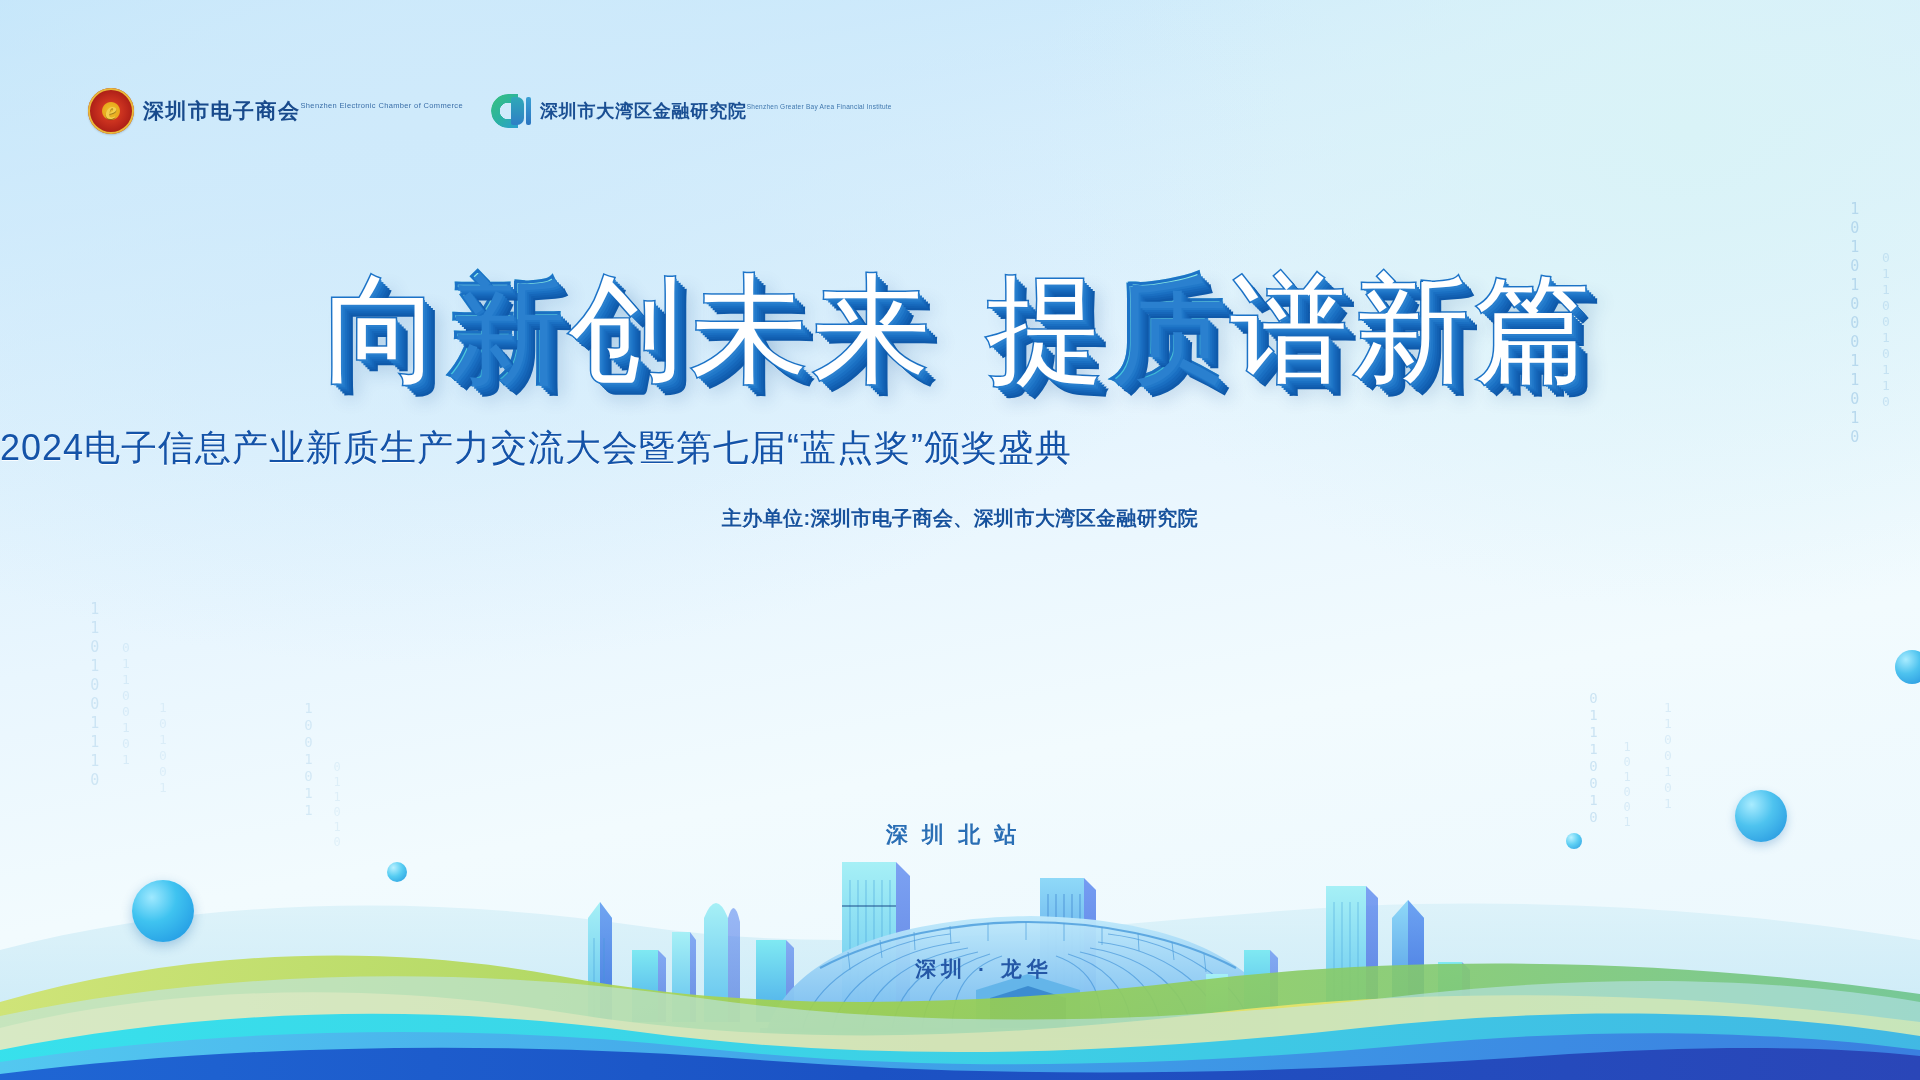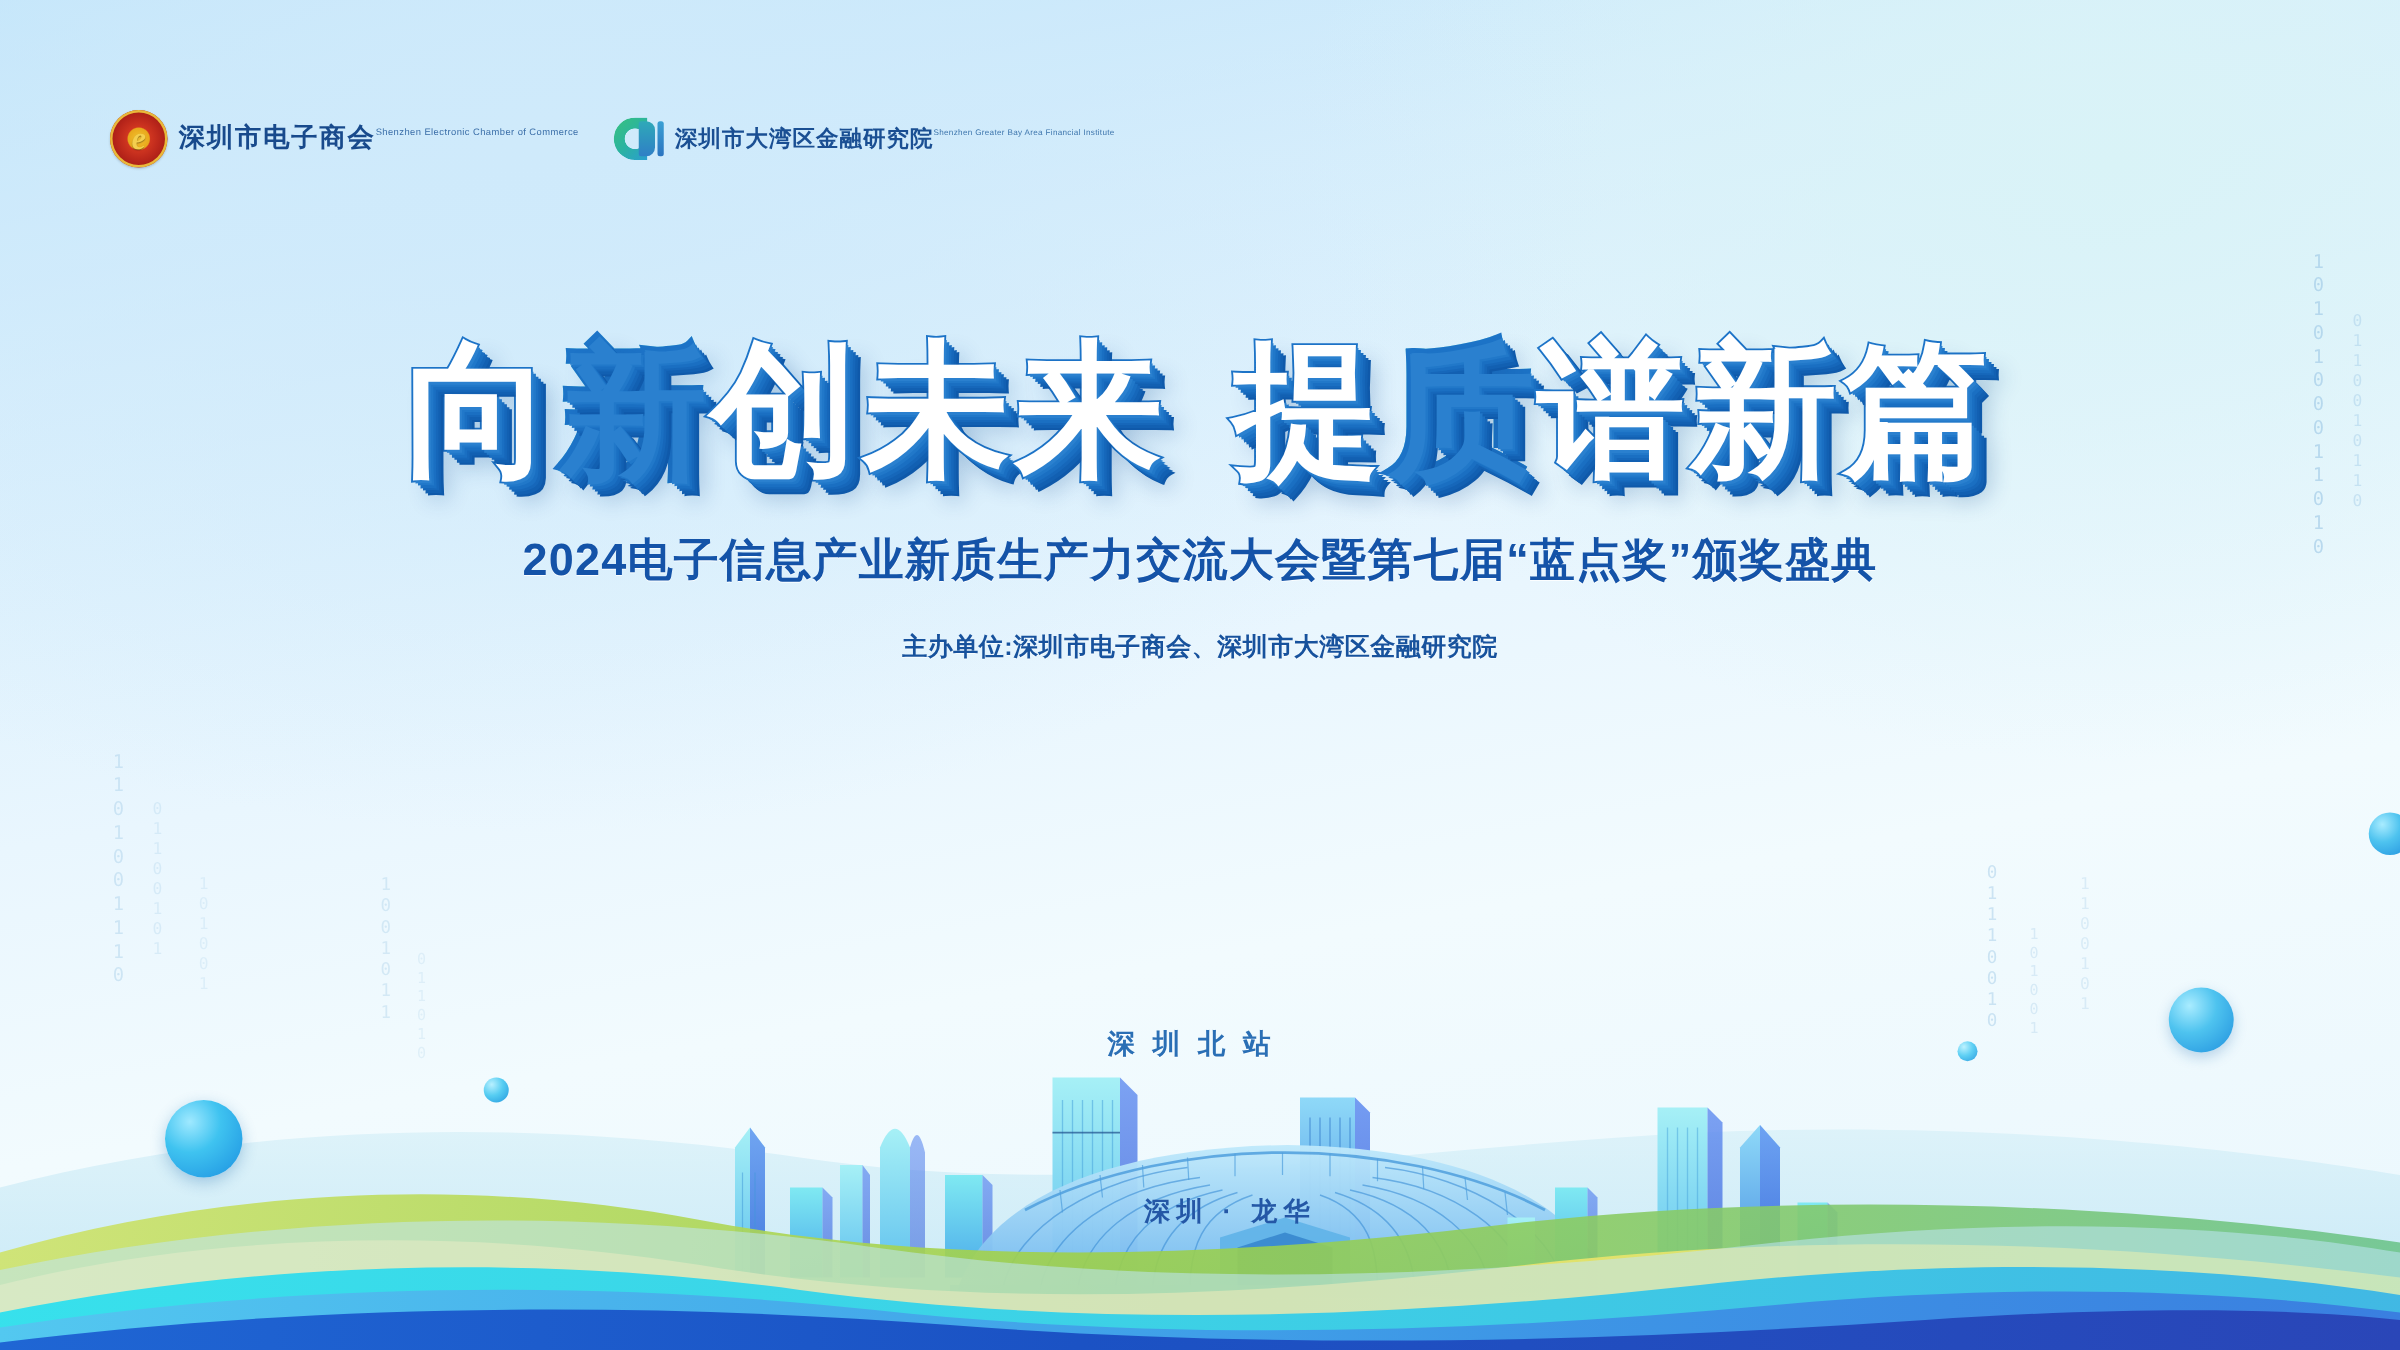--- a/index.html
+++ b/index.html
@@ -105,21 +105,21 @@
   }
 
   
   #title-wrap {
     position:absolute; left:0; right:0; top:268px;
     text-align:center; z-index:25;
   }
   #main-title {
     display:inline-block;
     font-family:"Liberation Sans", sans-serif;
-    font-weight:700;
+    font-weight:400;
     font-size:118px;
     letter-spacing:4px;
     line-height:1.05;
     white-space:nowrap;
   }
   #main-title .ch {
     display:inline-block;
     color:#ffffff;
     -webkit-text-stroke:3px #1d74c8;
     paint-order:stroke fill;
@@ -137,22 +137,22 @@
     background:linear-gradient(175deg,#9bf0e6 0%,#63dbdd 45%,#34b9dd 100%);
     -webkit-background-clip:text;
     background-clip:text;
     -webkit-text-fill-color:transparent;
   }
   #main-title .gap { display:inline-block; width:52px; }
 
   
   #subtitle {
     position:absolute; left:0; right:0; top:424px;
-    text-align:center; z-index:25;
-    font-size:36px; font-weight:700;
+    z-index:25;
+    font-size:36px; font-weight:400;
     color:#1453a8;
     letter-spacing:1px;
     white-space:nowrap;
     text-shadow:0 1px 0 rgba(255,255,255,.85);
   }
 
   
   #organizers {
     position:absolute; left:0; right:0; top:498px;
     z-index:25; text-align:center;

